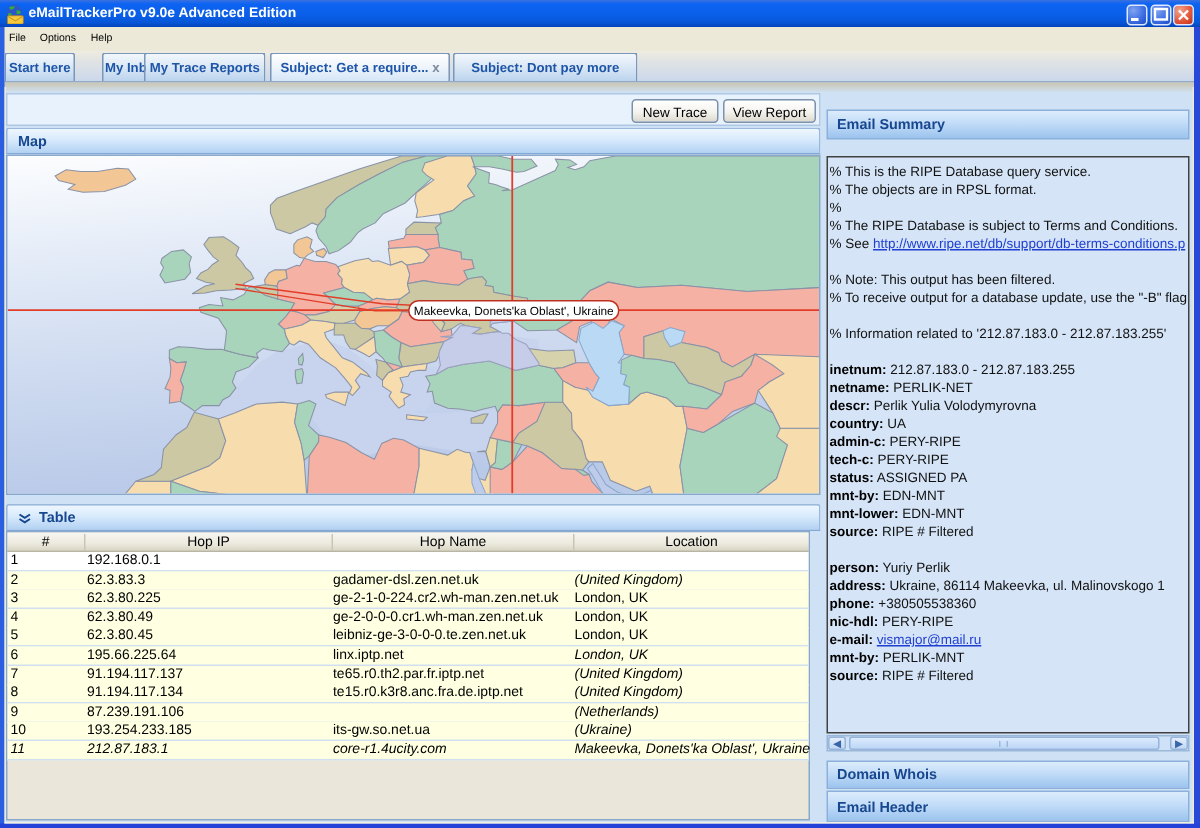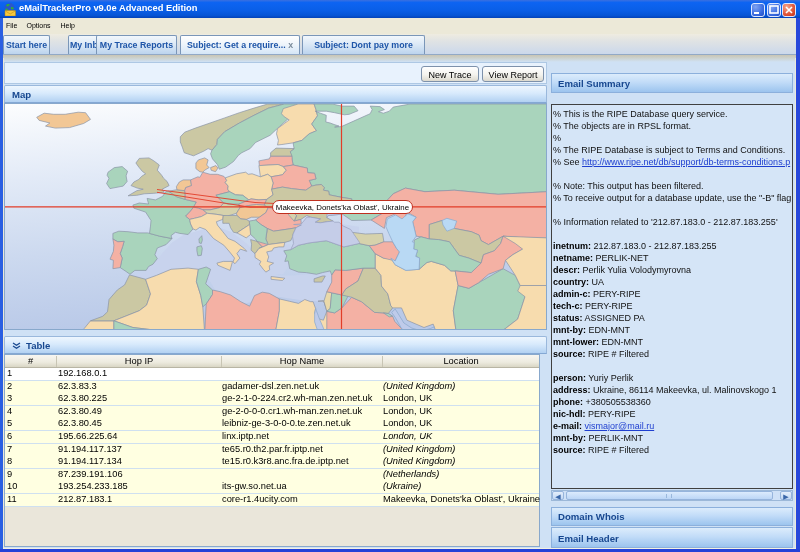--- a/index.html
+++ b/index.html
@@ -271,21 +271,21 @@
       <span class="c1">9</span>
       <span class="c2">87.239.191.106</span>
       <span class="c4"><i>(Netherlands)</i></span>
     </div>
     <div class="trow" style="top:126.4px;">
       <span class="c1">10</span>
       <span class="c2">193.254.233.185</span>
       <span class="c3">its-gw.so.net.ua</span>
       <span class="c4"><i>(Ukraine)</i></span>
     </div>
-    <div class="trow" style="top:139px;">
+    <div class="trow" style="top:139px;font-style:italic;">
       <span class="c1">11</span>
       <span class="c2">212.87.183.1</span>
       <span class="c3">core-r1.4ucity.com</span>
       <span class="c4">Makeevka, Donets'ka Oblast', Ukraine</span>
     </div>
   </div>
 
   <div class="abs" id="rpanel">
     <div class="rhdr" style="top:11px;">
       <span>Email Summary</span>

